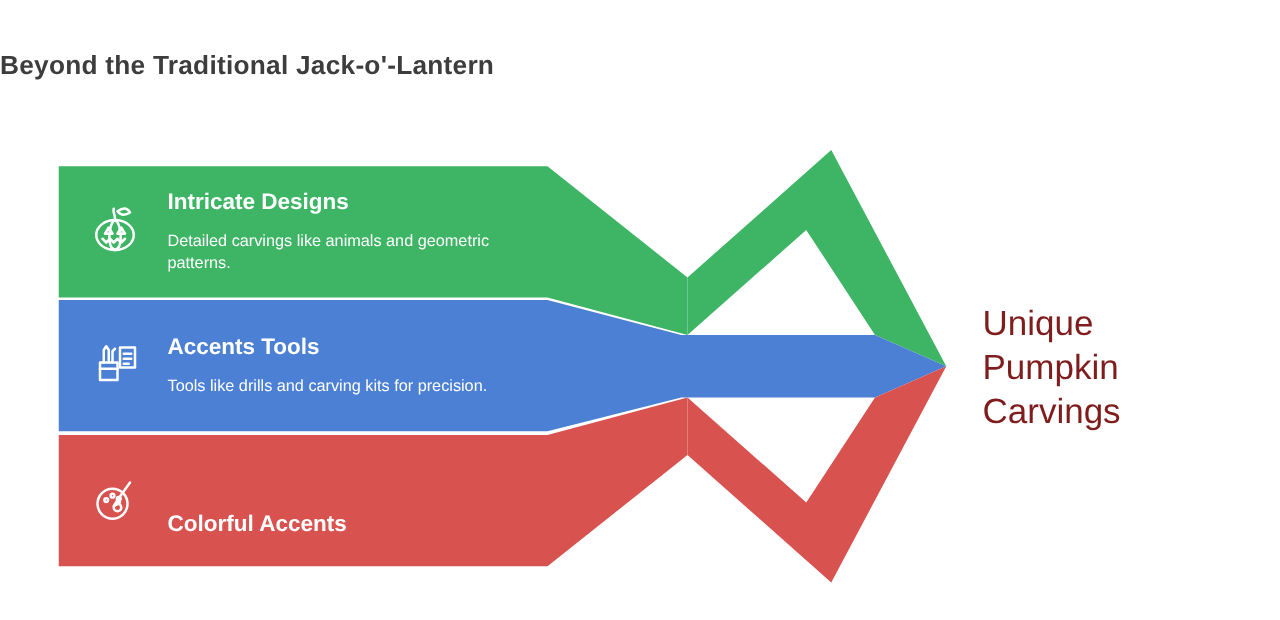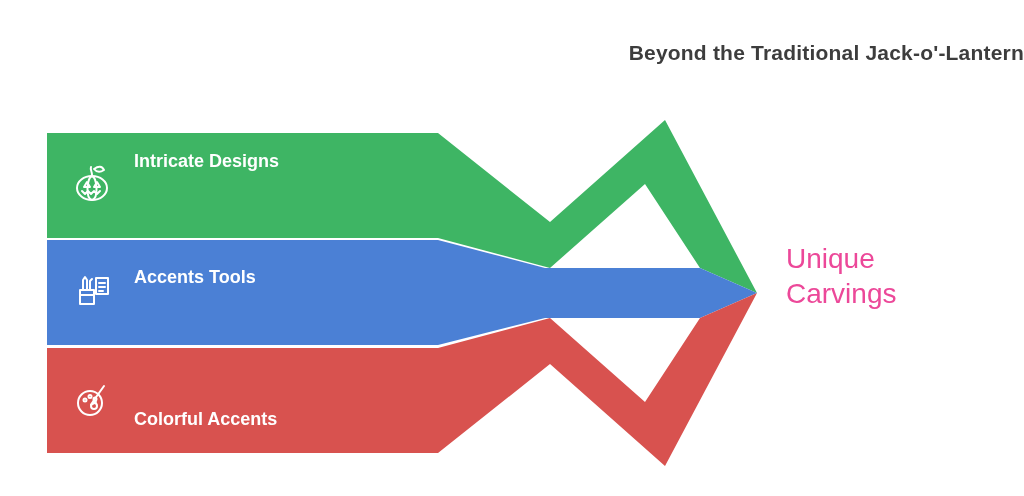--- a/index.html
+++ b/index.html
@@ -8,21 +8,21 @@
     width: 1024px;
     height: 496px;
     background: #ffffff;
     overflow: hidden;
     font-family: "Liberation Sans", sans-serif;
   }
   .title {
     position: absolute;
     top: 41px; left: 0; right: 0;
     margin: 0;
-    text-align: right;
+    text-align: left;
     font-size: 21px;
     font-weight: 700;
     color: #3d3d3d;
     letter-spacing: 0.2px;
   }
   .diagram {
     position: absolute;
     top: 0; left: 0;
     width: 1024px; height: 496px;
   }
@@ -51,21 +51,21 @@
   }
   .texts-1 .band-body { max-width: 308px; }
   .texts-2 .band-body { max-width: 340px; }
   .texts-3 .band-body { max-width: 272px; }
   .result-label {
     position: absolute;
     left: 786px; top: 241px;
     font-size: 28px;
     line-height: 35px;
     font-weight: 400;
-    color: #ec4899;
+    color: #7f1d1d;
   }
 </style>
 </head>
 <body>
 
 <div class="canvas">
 
   <h1 class="title">Beyond the Traditional Jack-o'-Lantern</h1>
 
   <svg class="diagram" viewBox="0 0 1024 496" xmlns="http://www.w3.org/2000/svg" aria-hidden="true">
@@ -88,49 +88,52 @@
       <path d="M24 16 C29 18 31 38 24 40"></path>
       <path d="M24 15 c0 -4 -2 -5 -1 -8"></path>
       <path d="M26 9 q7 -5 10 1 q-6 4 -10 -1"></path>
       <path d="M16 27 l3 -5 3 5 z"></path>
       <path d="M26 27 l3 -5 3 5 z"></path>
       <path d="M14 31 l3 3 3 -3 3 3 3 -3 3 3 3 -3"></path>
     </svg>
   </div>
   <div class="band-texts texts-1">
     <div class="band-heading">Intricate Designs</div>
+    <div class="band-body">Detailed carvings like animals and geometric patterns.</div>
   </div>
 
   <div class="band-icon icon-2">
     <svg viewBox="0 0 48 48" fill="none" stroke="#ffffff" stroke-width="2" stroke-linecap="round" stroke-linejoin="round">
       <path d="M12 24 h14 v14 h-14 z"></path>
       <path d="M12 29 h14"></path>
       <path d="M15 24 v-10 l2 -3 2 3 v10"></path>
       <path d="M22 24 v-9 l2 -2"></path>
       <rect x="28" y="12" width="12" height="16"></rect>
       <path d="M31 17 h6 M31 21 h6 M31 25 h4"></path>
     </svg>
   </div>
   <div class="band-texts texts-2">
     <div class="band-heading">Accents Tools</div>
+    <div class="band-body">Tools like drills and carving kits for precision.</div>
   </div>
 
   <div class="band-icon icon-3">
     <svg viewBox="0 0 48 48" fill="none" stroke="#ffffff" stroke-width="2" stroke-linecap="round" stroke-linejoin="round">
       <circle cx="22" cy="29" r="12"></circle>
       <circle cx="26" cy="32" r="3"></circle>
       <circle cx="17" cy="26" r="1.5"></circle>
       <circle cx="22" cy="22.5" r="1.5"></circle>
       <circle cx="27" cy="25" r="1.5"></circle>
       <path d="M36 12 L26 26"></path>
       <path d="M26 26 l-3 5 5 -3 z"></path>
     </svg>
   </div>
   <div class="band-texts texts-3">
     <div class="band-heading">Colorful Accents</div>
   </div>
 
   <div class="result-label">
     <div>Unique</div>
+    <div>Pumpkin</div>
     <div>Carvings</div>
   </div>
 
 </div>
 
 </body></html>

